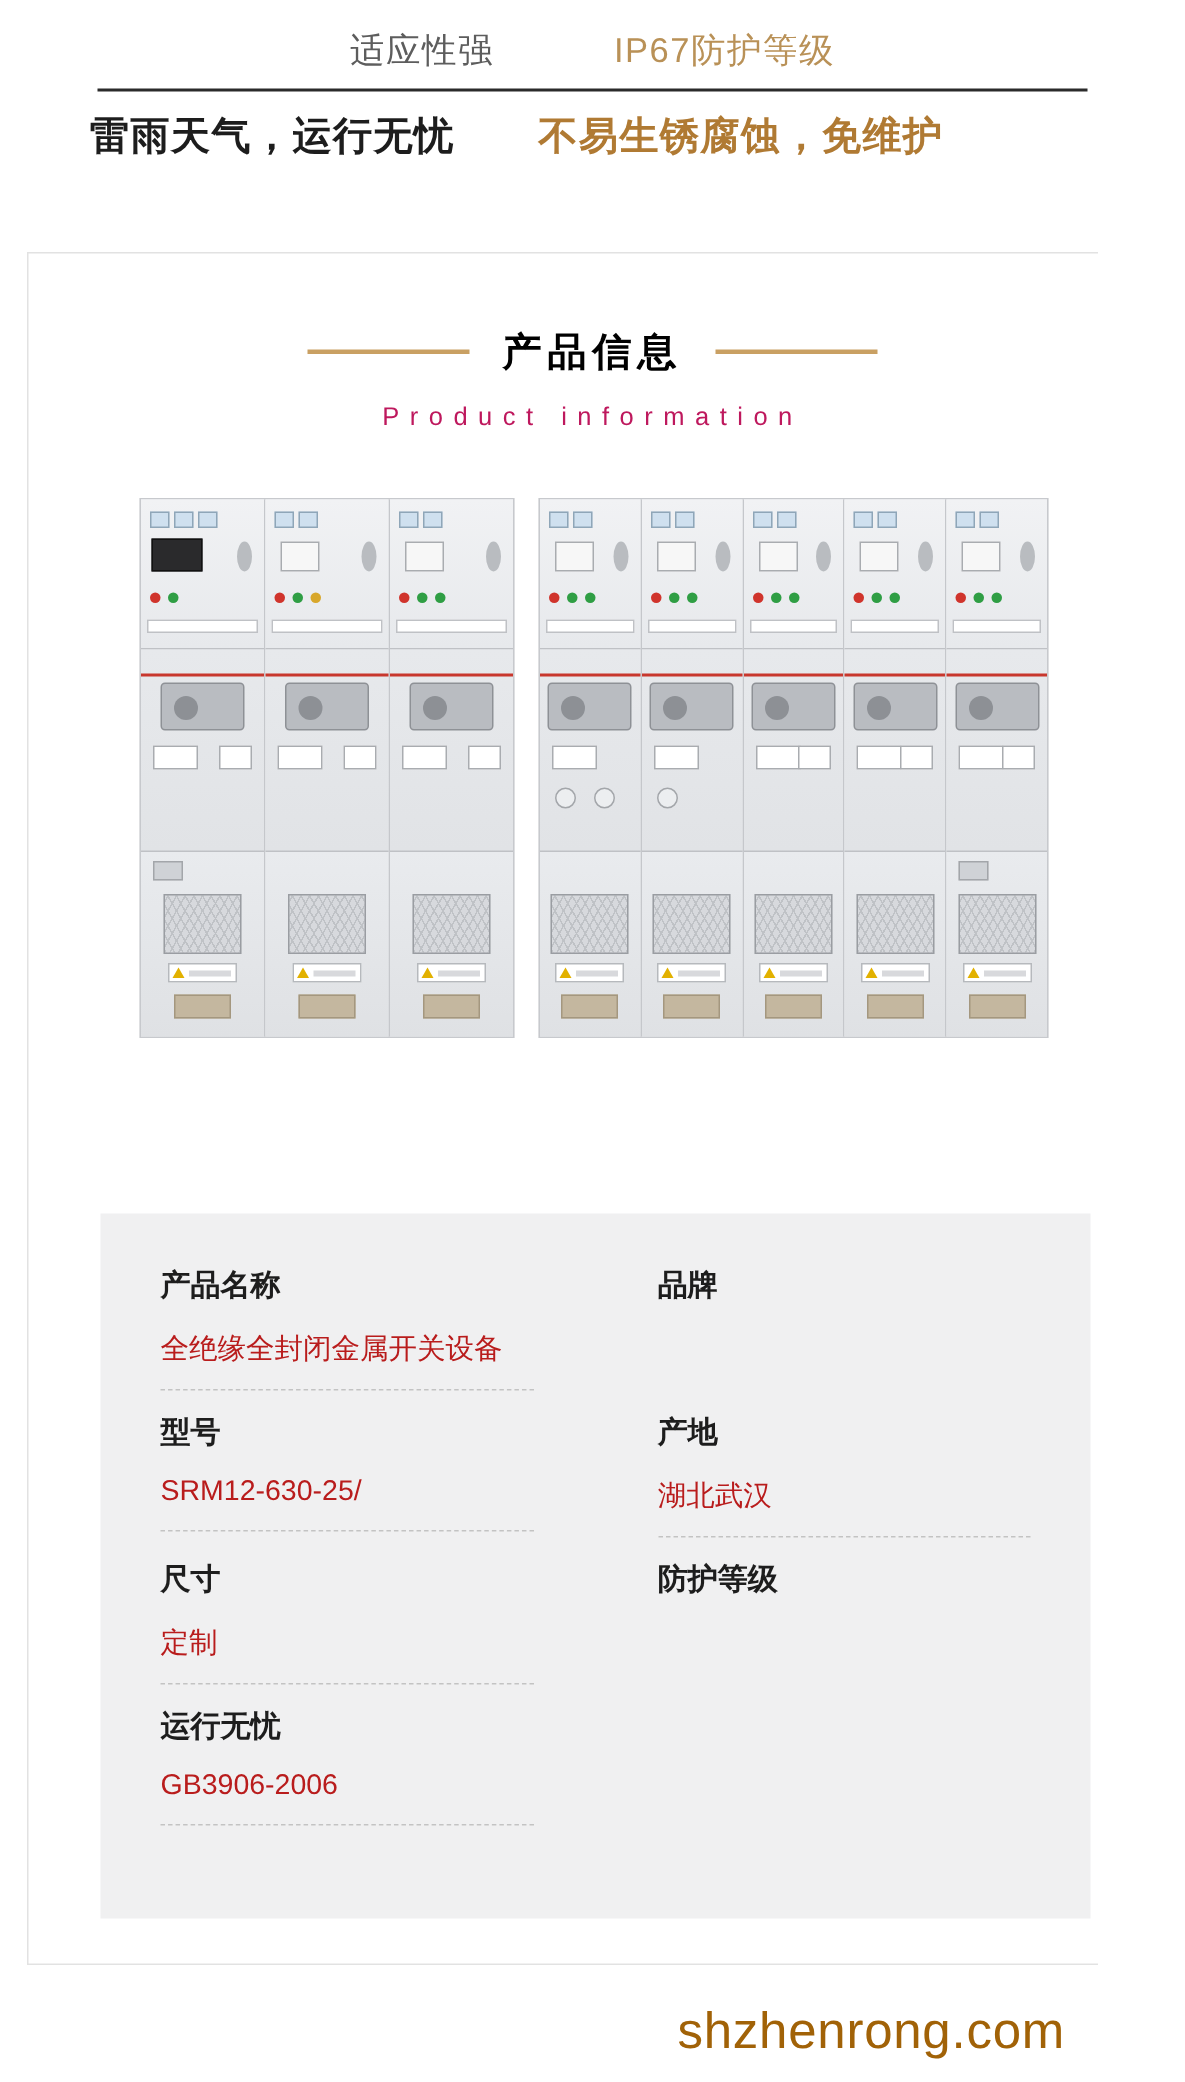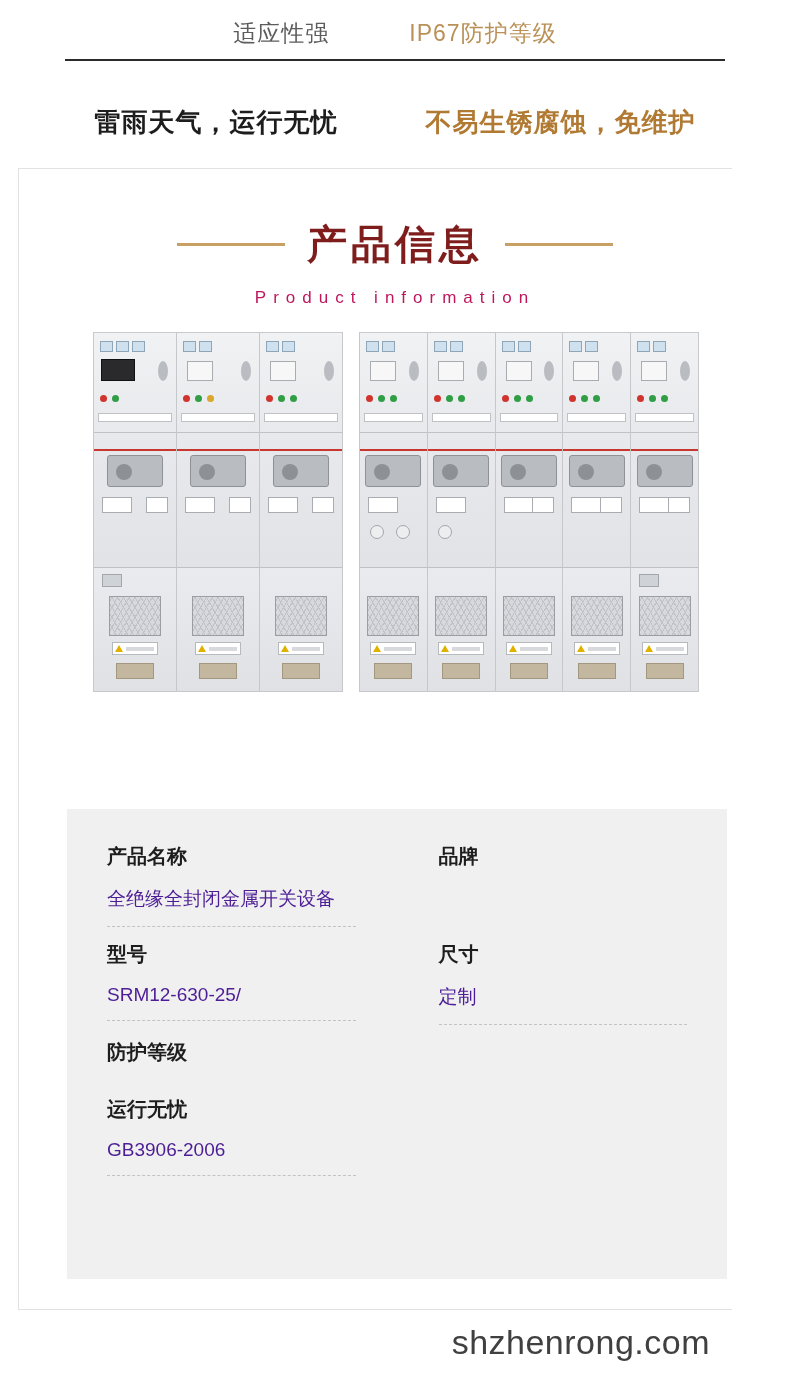--- a/index.html
+++ b/index.html
@@ -37,32 +37,31 @@
   }
   .banner-sub.accent { color: #b99157; }
   .banner-rule {
     width: 660px;
     margin: 0 auto;
     height: 2px;
     background: #2b2b2b;
   }
   .banner-row-2 {
     display: flex;
-    justify-content: center;
     align-items: baseline;
-    gap: 88px;
+    gap: 56px;
     padding-top: 12px;
   }
   .banner-main {
     font-size: 26px;
     font-weight: bold;
     color: #1d1d1d;
     letter-spacing: 1px;
   }
-  .banner-main.accent { color: #b07a33; margin-top: 32px; }
+  .banner-main.accent { color: #b07a33; }
 
   
   .card {
     position: absolute;
     left: 18px; top: 168px;
     width: 754px; height: 1142px;
     background: #ffffff;
     border: 1px solid #e2e2e2;
   }
 
@@ -75,23 +74,23 @@
     display: flex;
     align-items: center;
     justify-content: center;
     gap: 22px;
   }
   .title-dash {
     width: 108px; height: 3px;
     background: #c9a063;
   }
   .title-main {
-    font-size: 40px;
+    font-size: 26px;
     font-weight: bold;
-    color: #7f1d1d;
+    color: #000000;
     letter-spacing: 4px;
   }
   .title-sub {
     margin-top: 16px;
     font-size: 17px;
     color: #be185d;
     letter-spacing: 7px;
   }
 
   
@@ -266,32 +265,32 @@
   }
   .spec-item { padding-bottom: 14px; }
   .spec-label {
     font-size: 20px;
     font-weight: bold;
     color: #1d1d1d;
     margin-bottom: 16px;
   }
   .spec-value {
     font-size: 19px;
-    color: #4c1d95;
+    color: #b91c1c;
     padding-bottom: 14px;
     border-bottom: 1px dashed #c3c3c3;
   }
   .spec-item.full { grid-column: 1 / 2; }
 
   
   .watermark {
     position: absolute;
-    right: 22px; bottom: 26px;
+    right: 22px; bottom: 14px;
     font-size: 34px;
-    color: #404040;
+    color: #a16207;
     letter-spacing: 0.5px;
   }
 </style>
 </head>
 <body>
 
 <div class="page">
 
   <div class="banner">
     <div class="banner-row-1">
@@ -588,20 +587,24 @@
 
         <div class="spec-item">
           <div class="spec-label">品牌</div>
         </div>
 
         <div class="spec-item">
           <div class="spec-label">型号</div>
           <div class="spec-value">SRM12-630-25/</div>
         </div>
 
+        <div class="spec-item">
+          <div class="spec-label">产地</div>
+          <div class="spec-value">湖北武汉</div>
+        </div>
 
         <div class="spec-item">
           <div class="spec-label">尺寸</div>
           <div class="spec-value">定制</div>
         </div>
 
         <div class="spec-item">
           <div class="spec-label">防护等级</div>
         </div>
 

